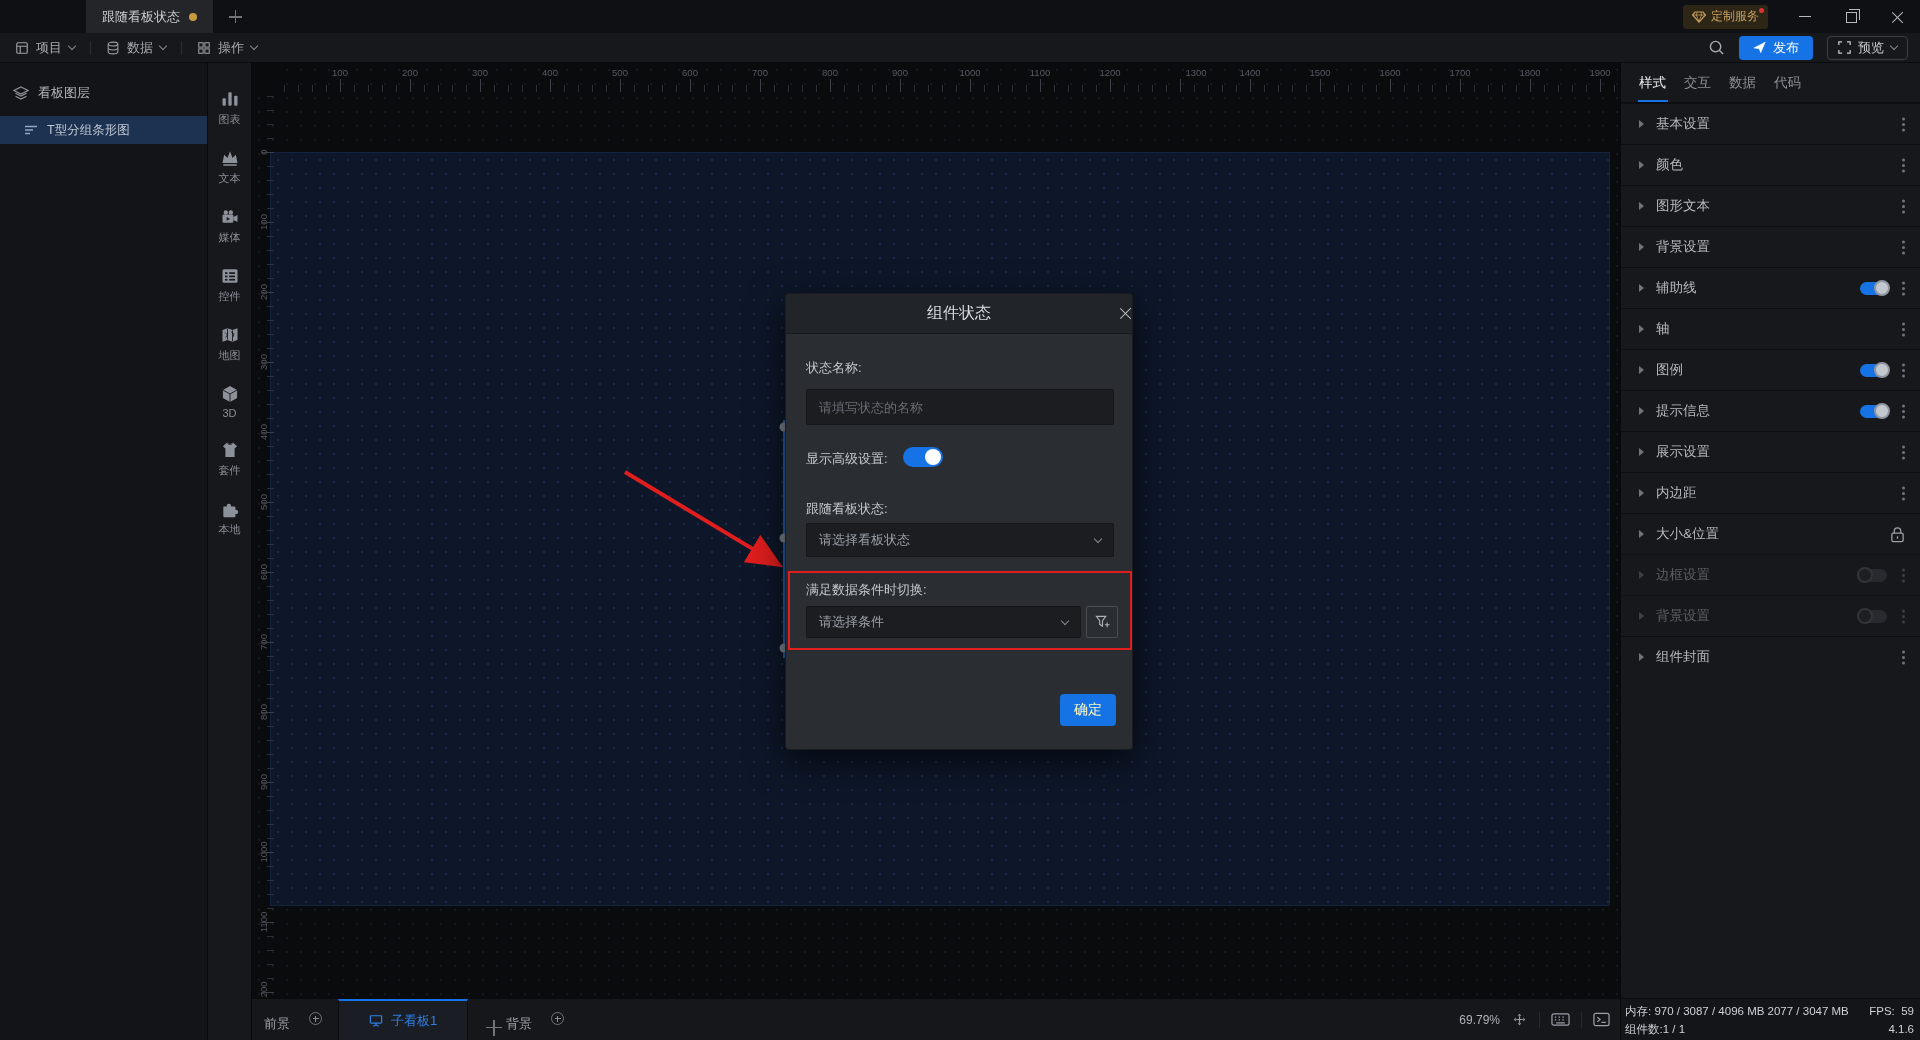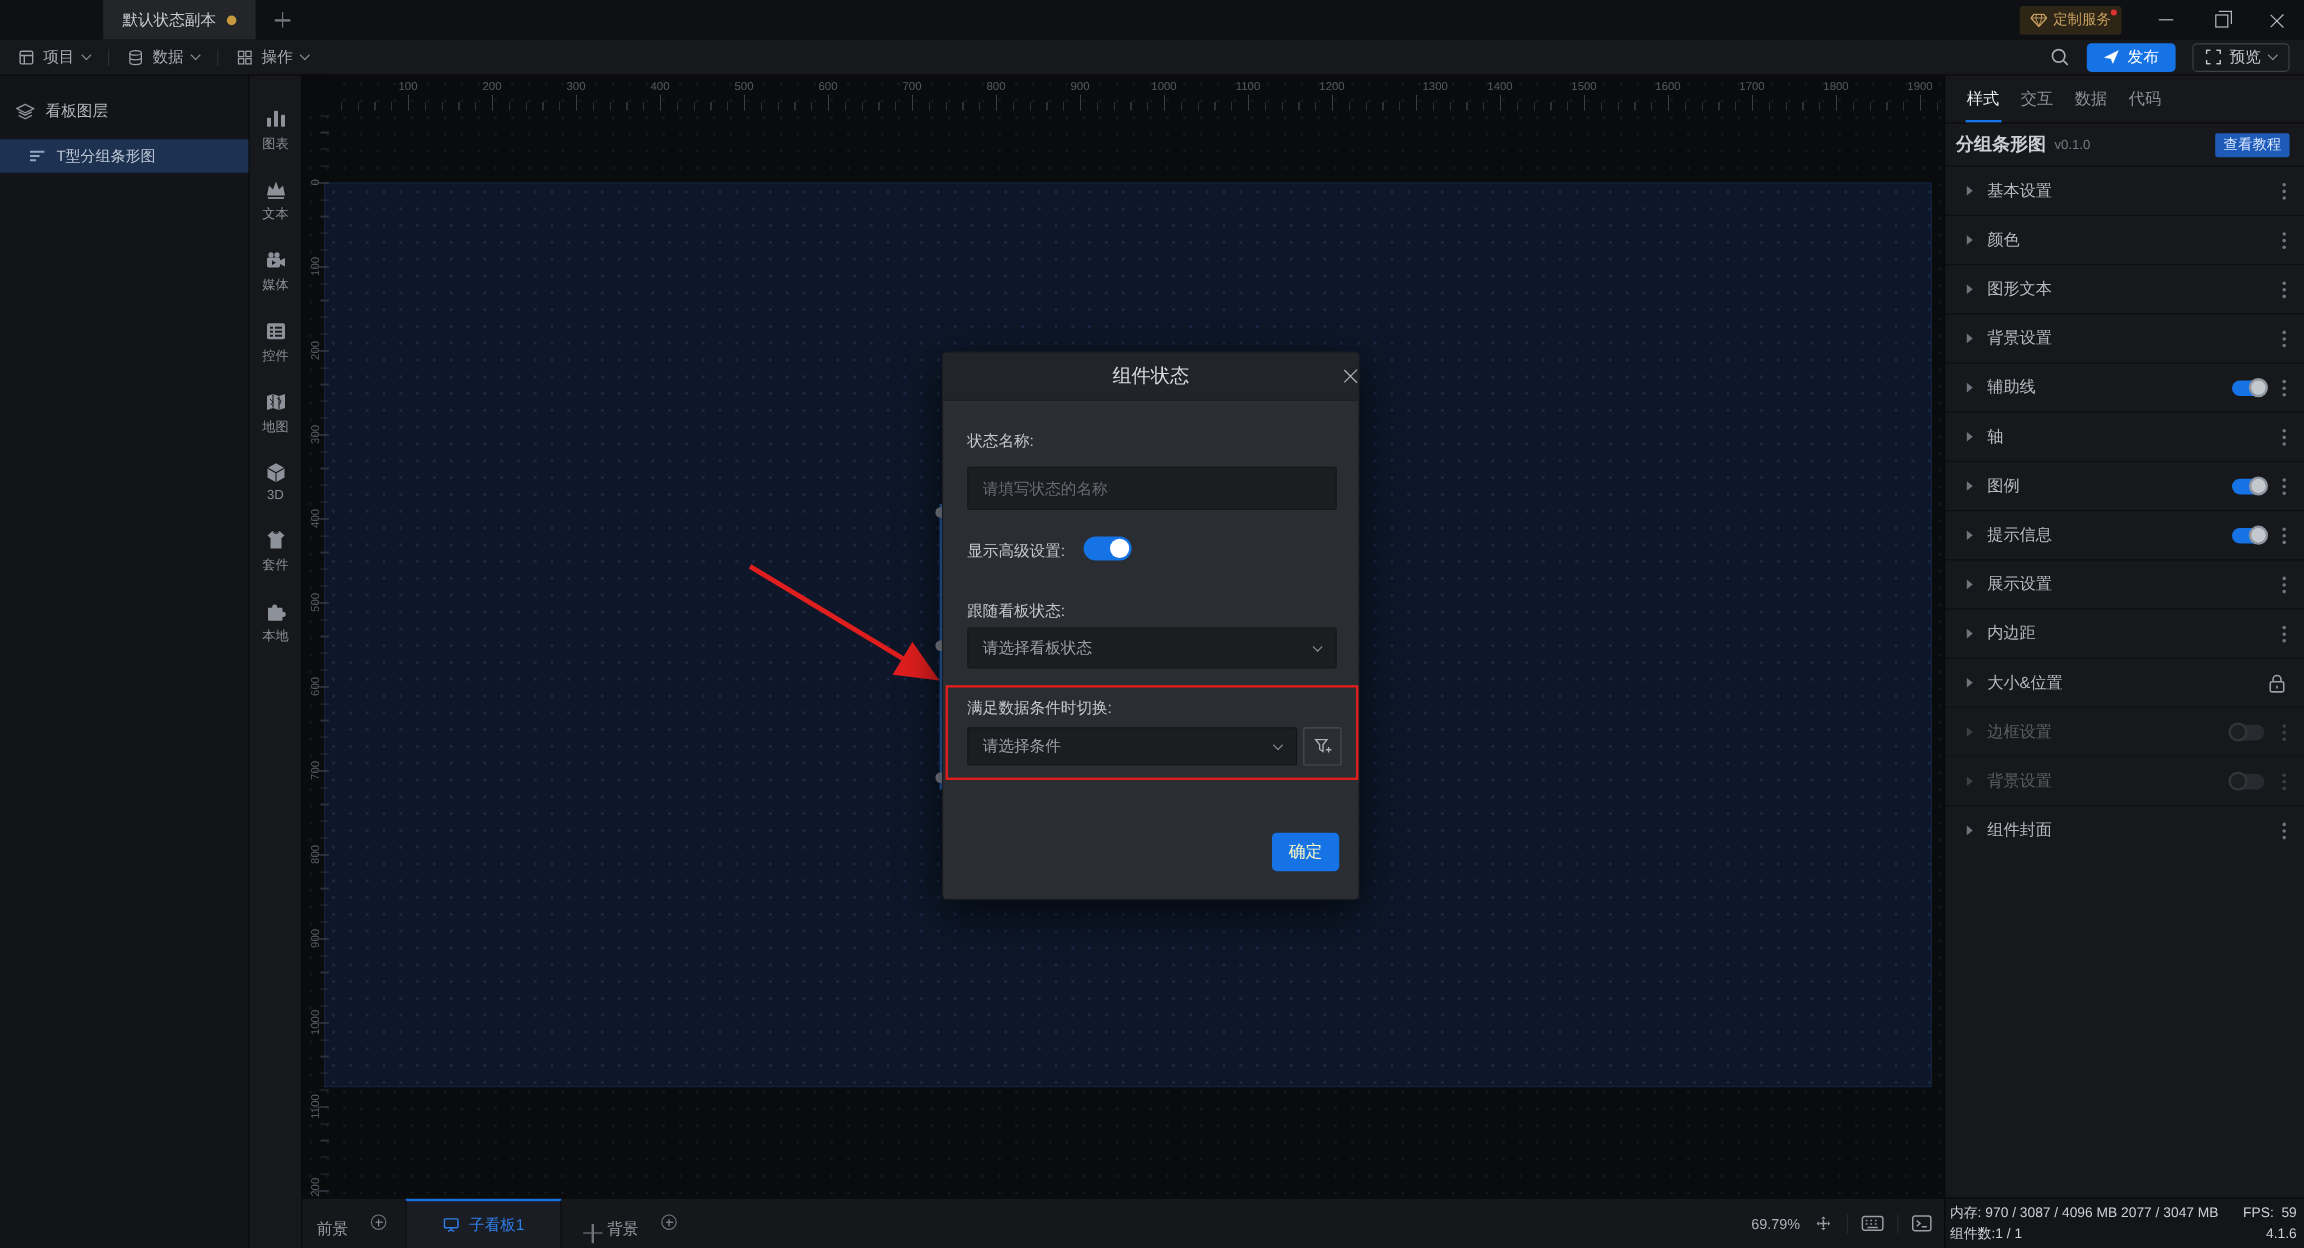--- a/index.html
+++ b/index.html
@@ -150,21 +150,21 @@
 </head>
 <body>
 
 <div class="app">
 
   <div class="titlebar">
     <div class="tab-home">
         <span>首页</span>
       </div>
     <div class="tab-active">
-      <span>默认状态副本</span>
+      <span>跟随看板状态</span>
       <span class="tab-dot"></span>
     </div>
     <div class="tab-new">
         <span class="plusic"></span>
       </div>
     <div class="tb-right">
       <div class="badge">
         <svg width="14" height="12" viewBox="0 0 14 12">
             <path d="M3 1 h8 l2.5 3 L7 11 L.5 4 Z" fill="none" stroke="#c8a05f" stroke-width="1.2"></path>
             <path d="M.5 4 h13 M5 1 L4.5 4 L7 11 L9.5 4 L9 1" fill="none" stroke="#c8a05f" stroke-width="0.8"></path>
@@ -470,25 +470,20 @@
       <div class="rp-tab">
           <span>交互</span>
         </div>
       <div class="rp-tab">
           <span>数据</span>
         </div>
       <div class="rp-tab">
           <span>代码</span>
         </div>
     </div>
-    <div class="rp-comp">
-      <span class="rp-comp-title">分组条形图</span>
-      <span class="rp-comp-ver">v0.1.0</span>
-      <button class="btn-tutorial">查看教程</button>
-    </div>
     <div>
         <div class="rp-row">
           <span class="tri"></span>
           <span class="rp-label">基本设置</span>
           <span class="rp-spacer"></span>
           <span class="vdots"></span>
         </div>
         <div class="rp-row">
           <span class="tri"></span>
           <span class="rp-label">颜色</span>

